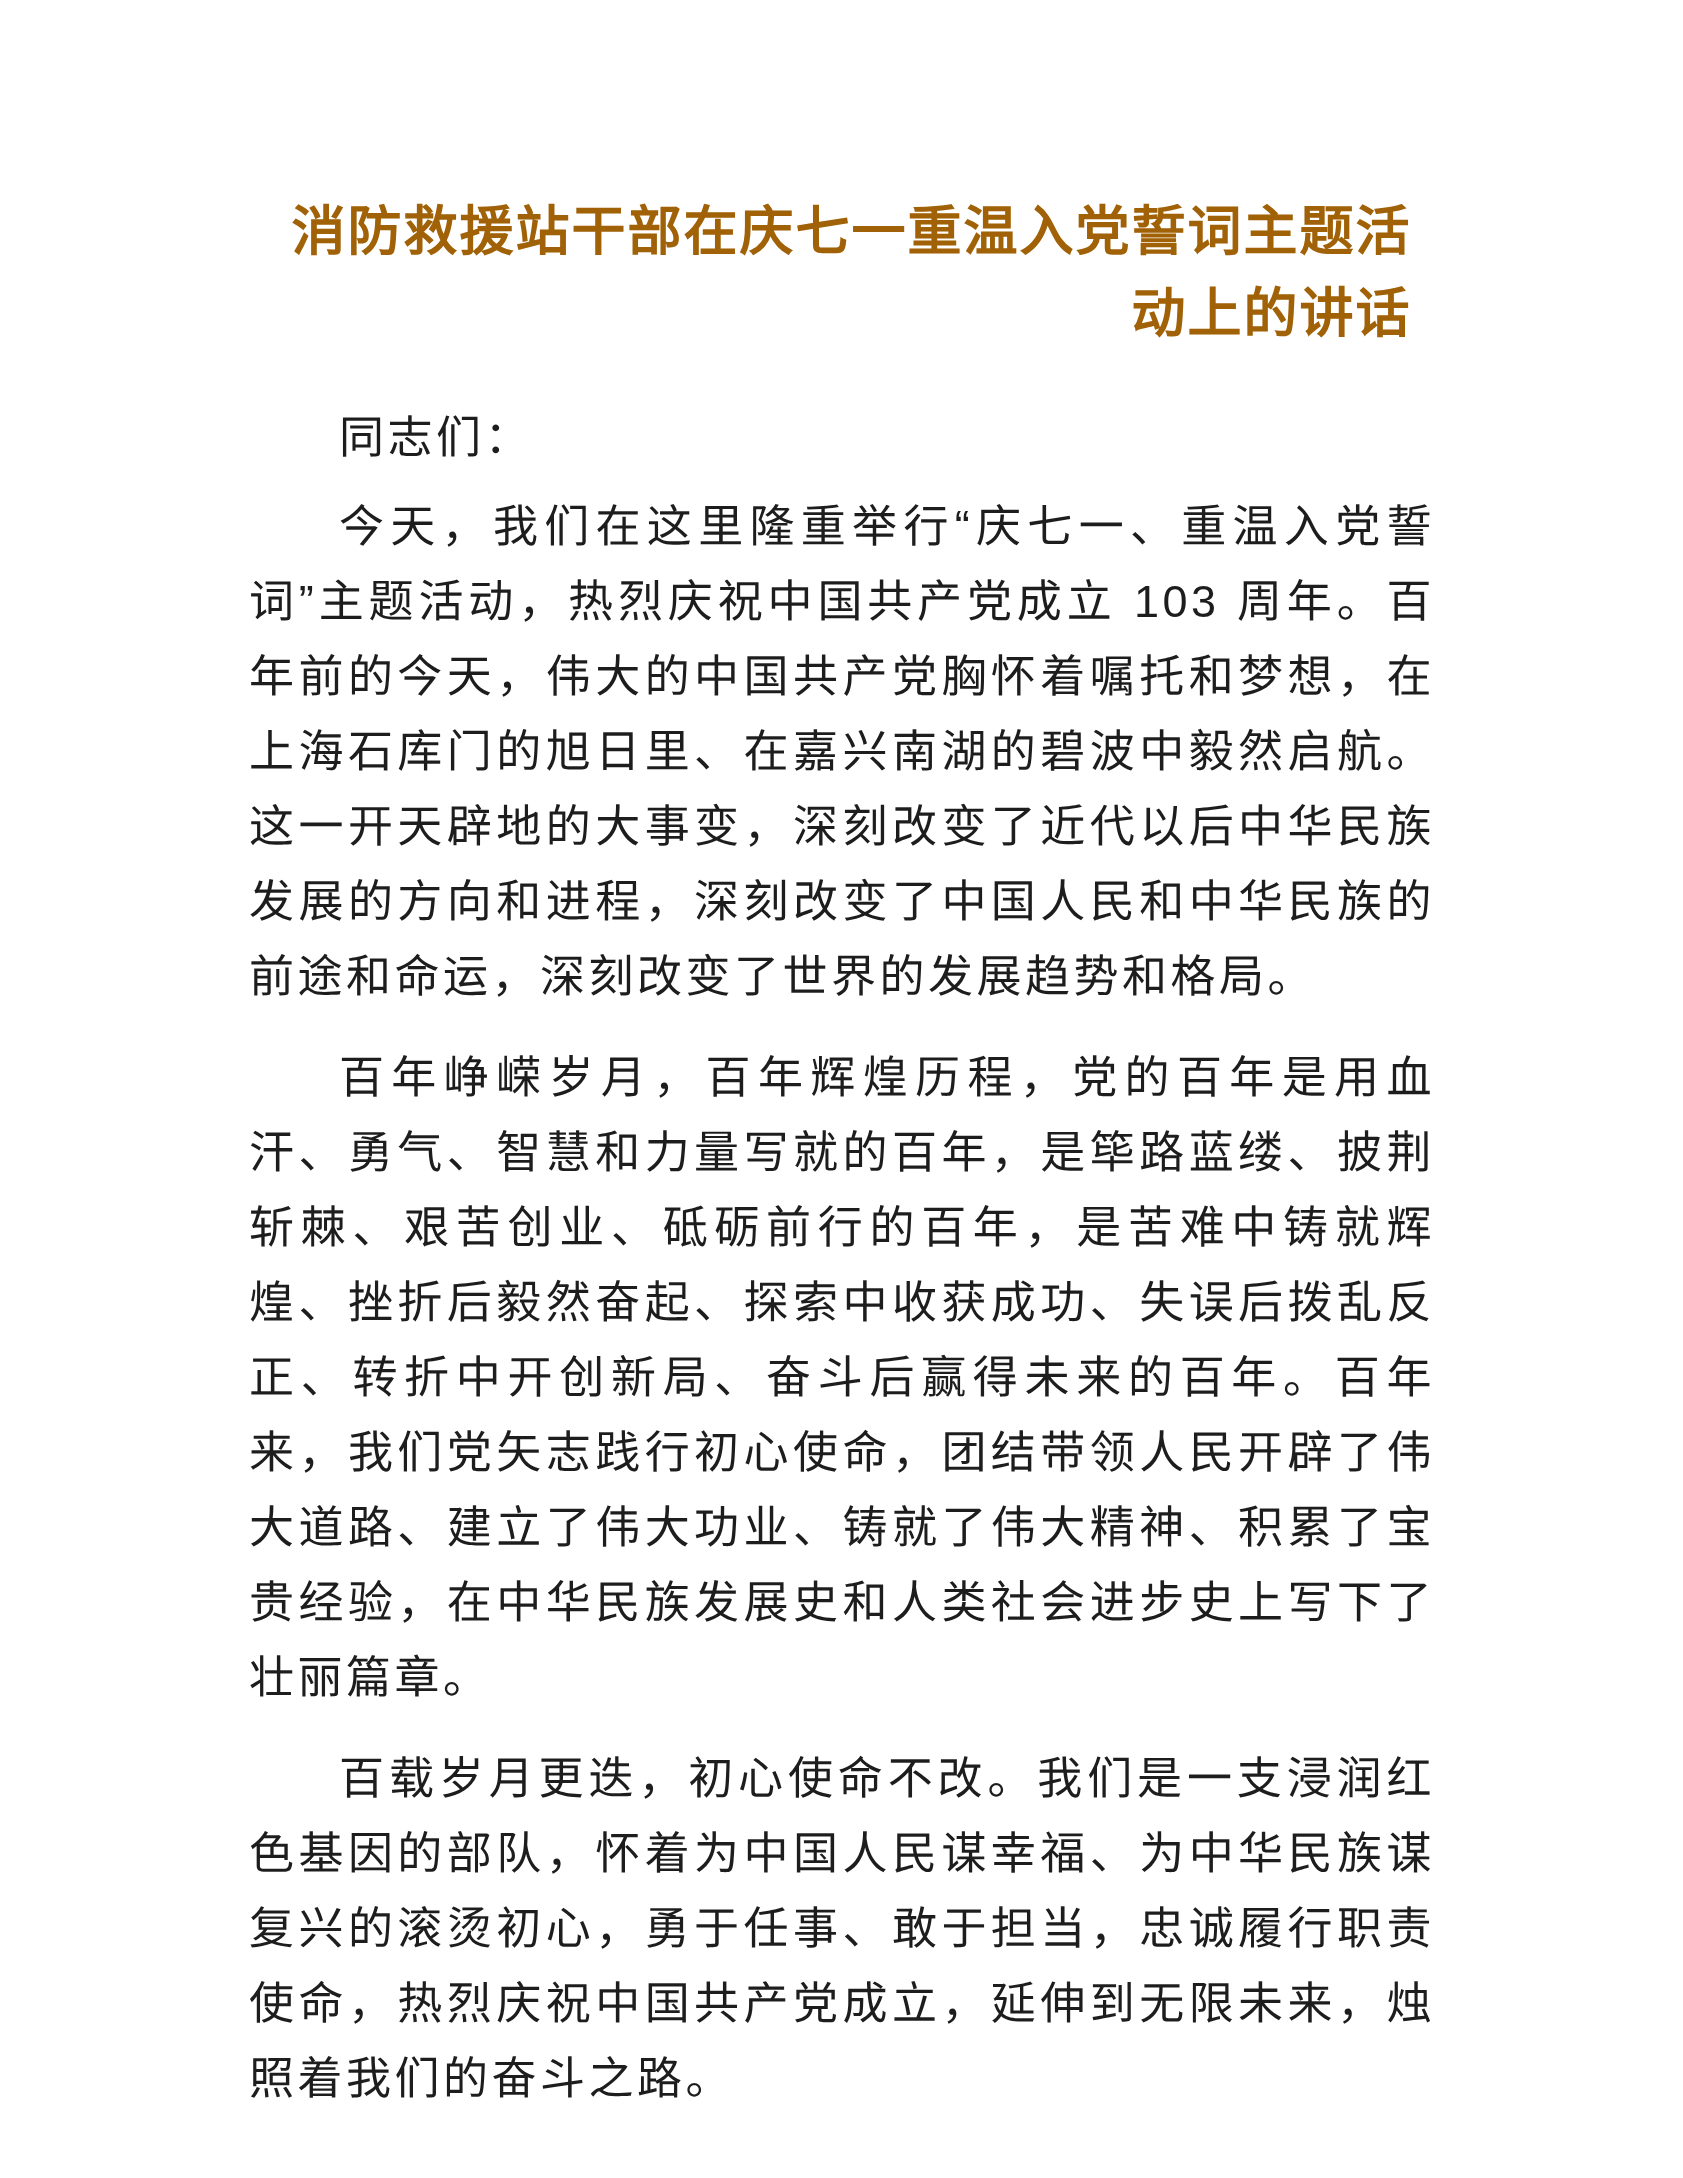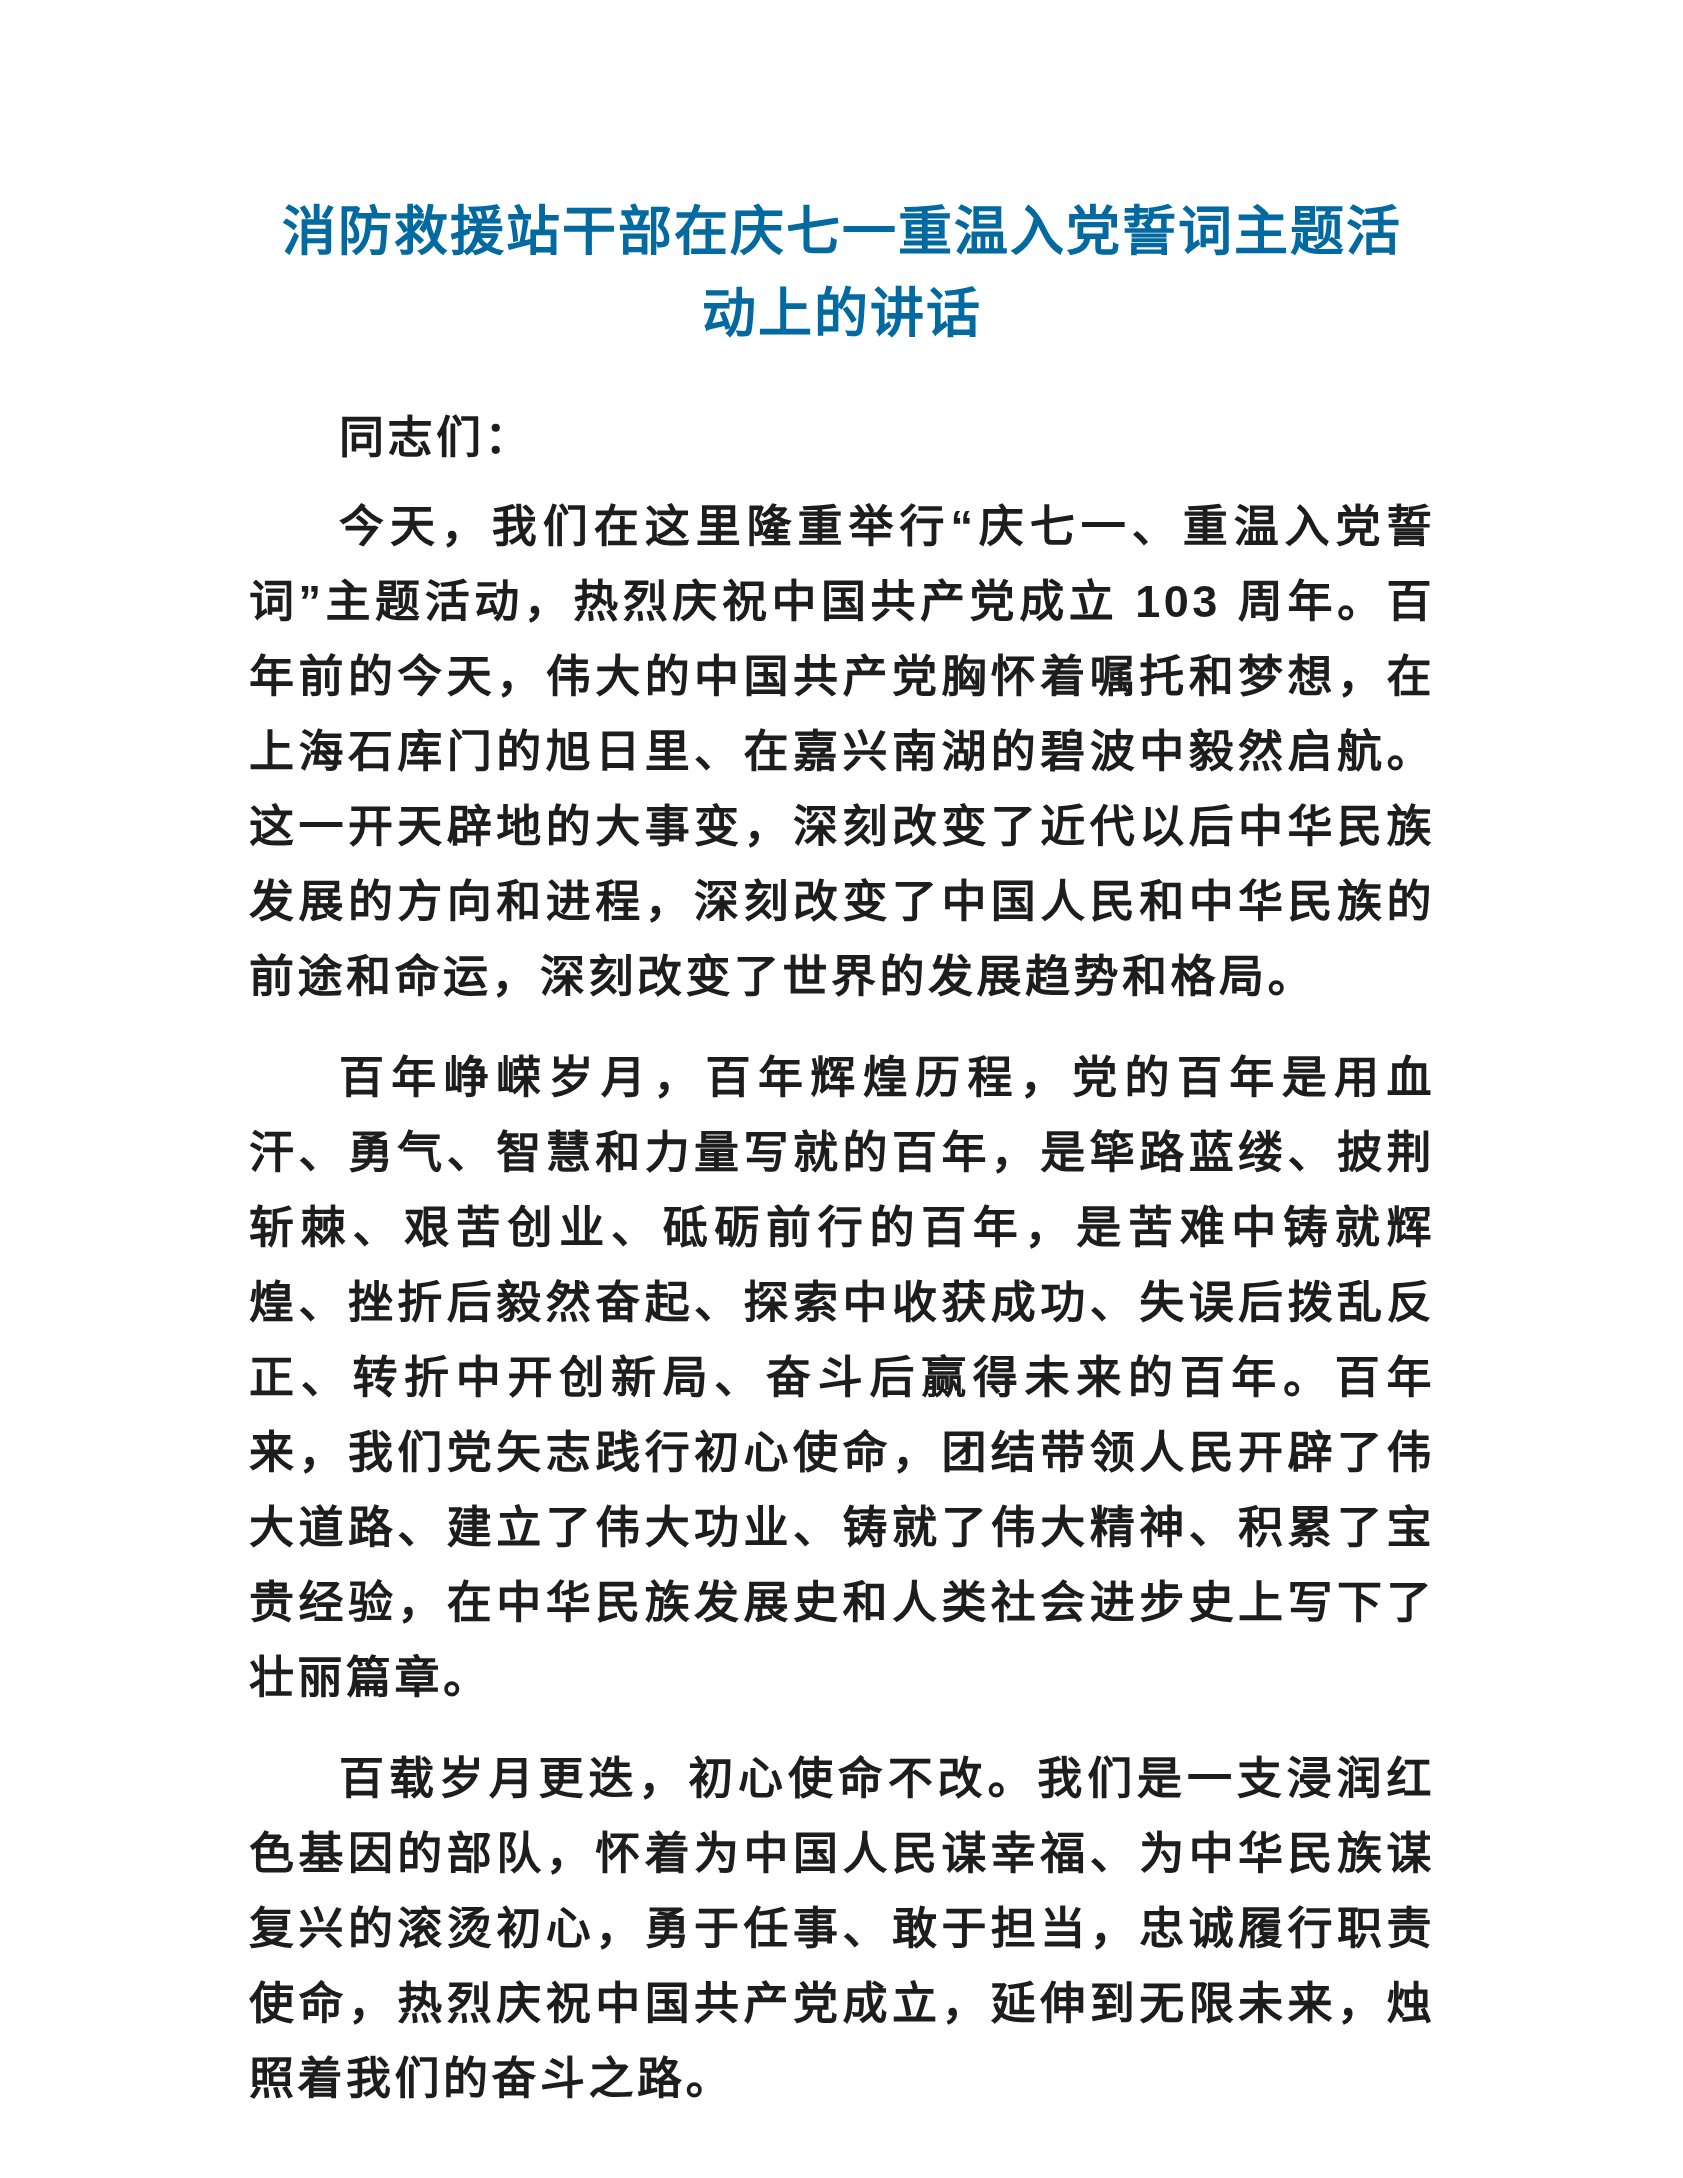--- a/index.html
+++ b/index.html
@@ -17,30 +17,30 @@
   .page {
     box-sizing: border-box;
     width: 1683px;
     height: 2178px;
     padding: 190px 248px 0 249px;
     background: #ffffff;
   }
   .doc-title {
     font-size: 54px;
     font-weight: 700;
-    color: #0369a1;
-    text-align: center;
+    color: #a16207;
+    text-align: right;
     line-height: 1.52;
     letter-spacing: 2px;
     margin: 0 auto 46px auto;
     max-width: 1139px;
   }
   .body-text p {
     font-size: 45px;
-    font-weight: 700;
+    font-weight: 400;
     line-height: 75px;
     letter-spacing: 3.5px;
     text-align: justify;
     text-justify: inter-character;
     text-indent: 2em;
     margin: 0 0 26px 0;
     color: #1d1d1d;
   }
   .body-text p.salutation {
     margin-bottom: 14px;

